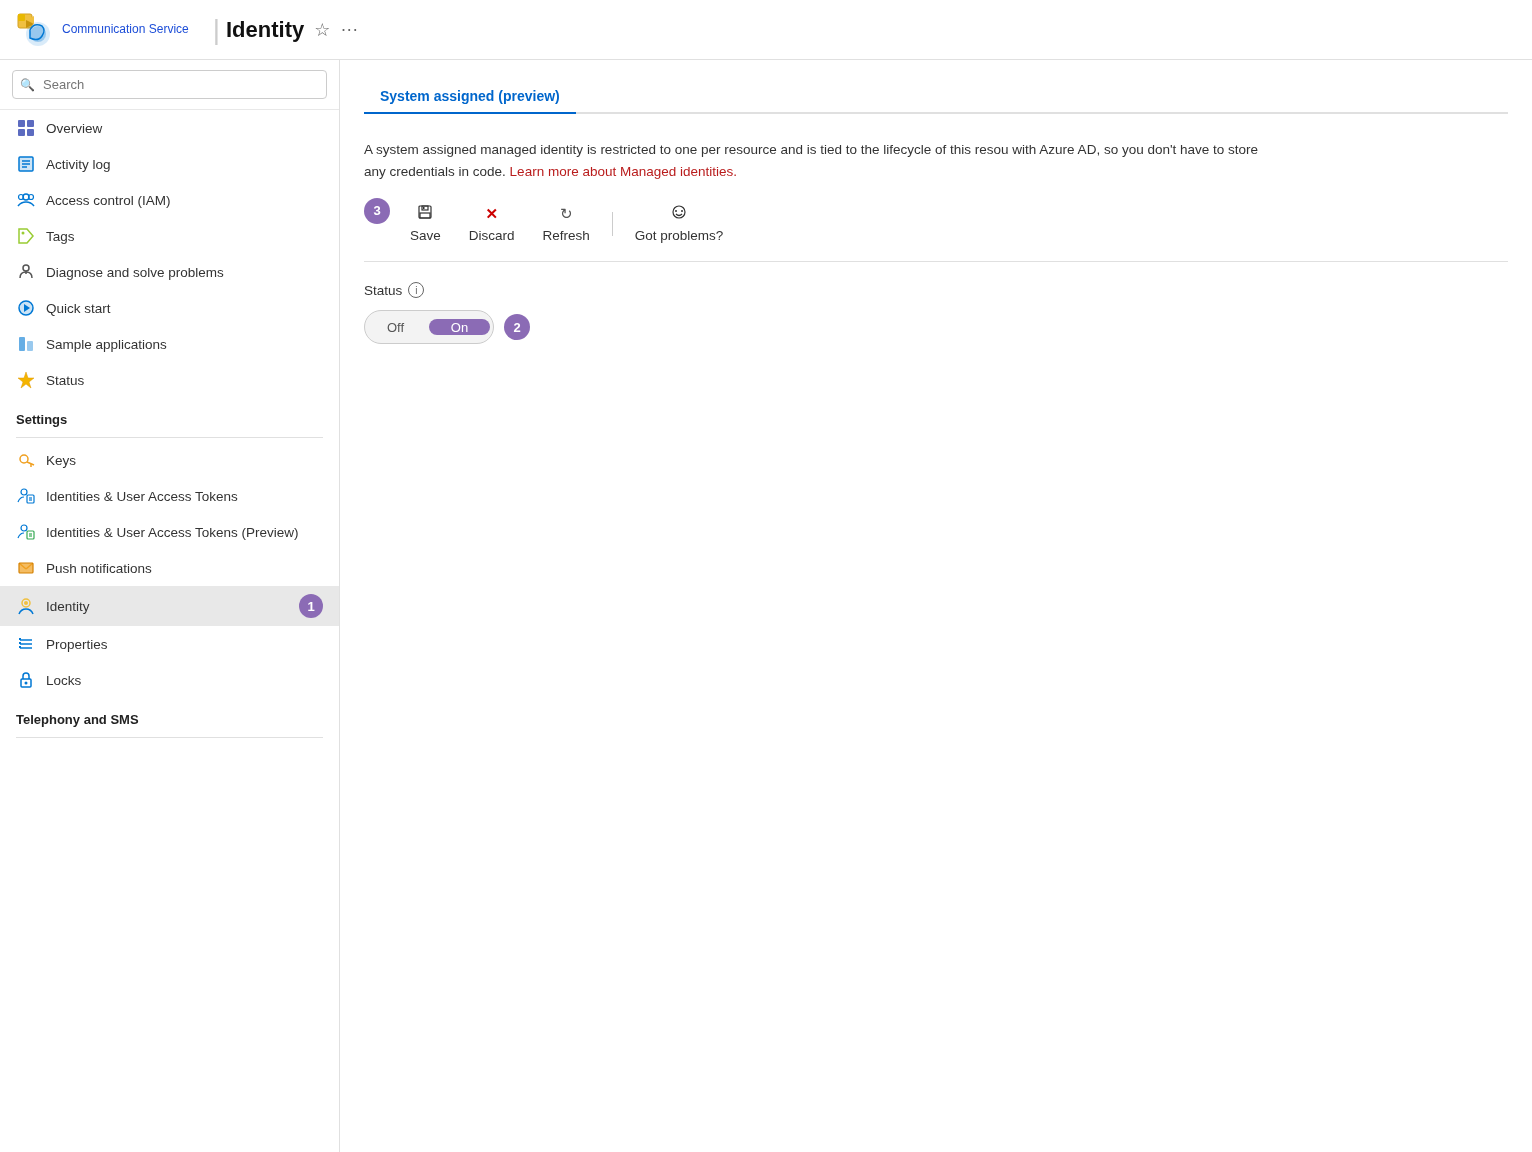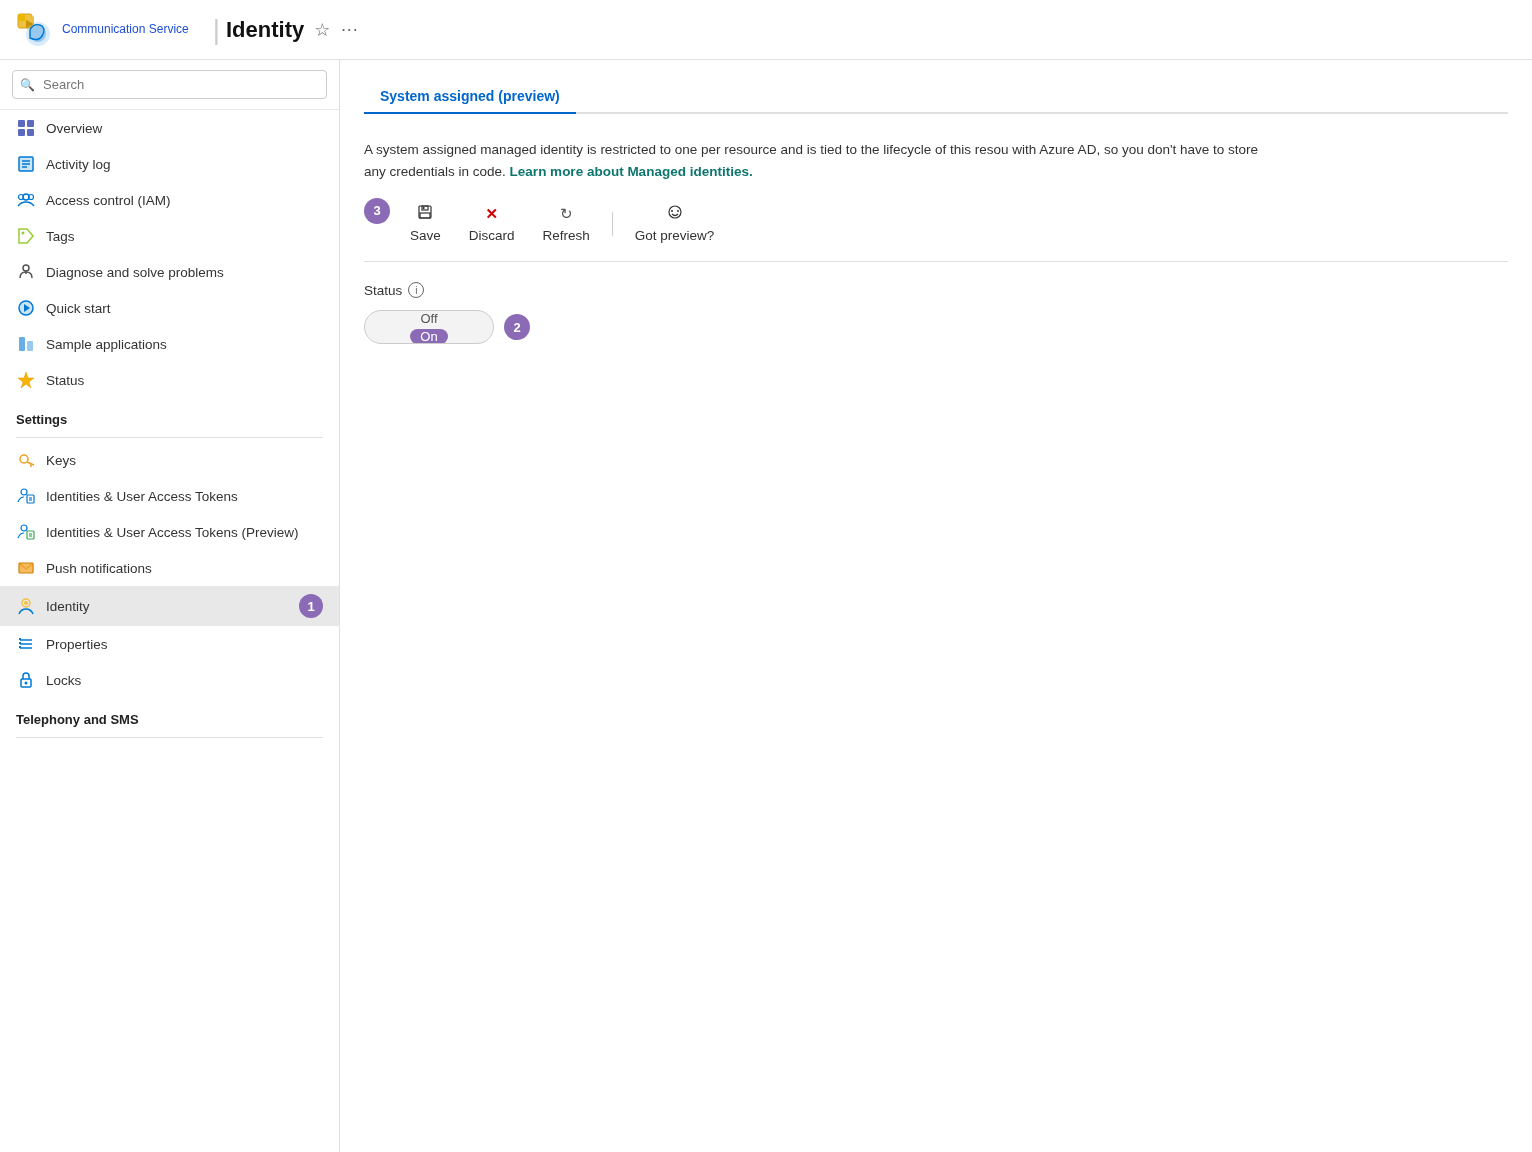--- a/index.html
+++ b/index.html
@@ -182,23 +182,22 @@
 
     
     .description-text {
       font-size: 13.5px;
       color: #333;
       line-height: 1.6;
       margin-bottom: 16px;
       max-width: 900px;
     }
     .description-text a {
-      color: #0f766e;
+      color: #b91c1c;
       text-decoration: none;
-      font-weight: bold;
     }
 
     
     .toolbar {
       display: flex;
       align-items: center;
       gap: 4px;
       padding-bottom: 12px;
       border-bottom: 1px solid #e0e0e0;
       margin-bottom: 20px;
@@ -277,21 +276,20 @@
     .toggle-switch {
       display: flex;
       align-items: center;
       background: #f3f3f3;
       border: 1px solid #ccc;
       border-radius: 20px;
       overflow: hidden;
       cursor: pointer;
       width: 130px;
       height: 34px;
-      flex-direction: column;
     }
     .toggle-off {
       flex: 1;
       text-align: center;
       font-size: 13px;
       color: #555;
       padding: 0 10px;
       height: 100%;
       display: flex;
       align-items: center;
@@ -585,21 +583,21 @@
       <div class="toolbar-separator"></div>
       <button class="toolbar-btn">
         <span class="btn-icon">
           <svg width="16" height="16" viewBox="0 0 16 16">
               <circle cx="8" cy="8" r="6" fill="none" stroke="#333" stroke-width="1.2"></circle>
               <circle cx="5" cy="7" r="1" fill="#333"></circle>
               <circle cx="11" cy="7" r="1" fill="#333"></circle>
               <path d="M5 10 Q8 13 11 10" fill="none" stroke="#333" stroke-width="1.2"></path>
             </svg>
         </span>
-        <span>Got preview?</span>
+        <span>Got problems?</span>
       </button>
     </div>
 
     <div class="status-section">
       <div class="status-label">
         <span>Status</span>
         <span class="info-icon">i</span>
       </div>
       <div class="toggle-container">
         <div class="toggle-switch">

